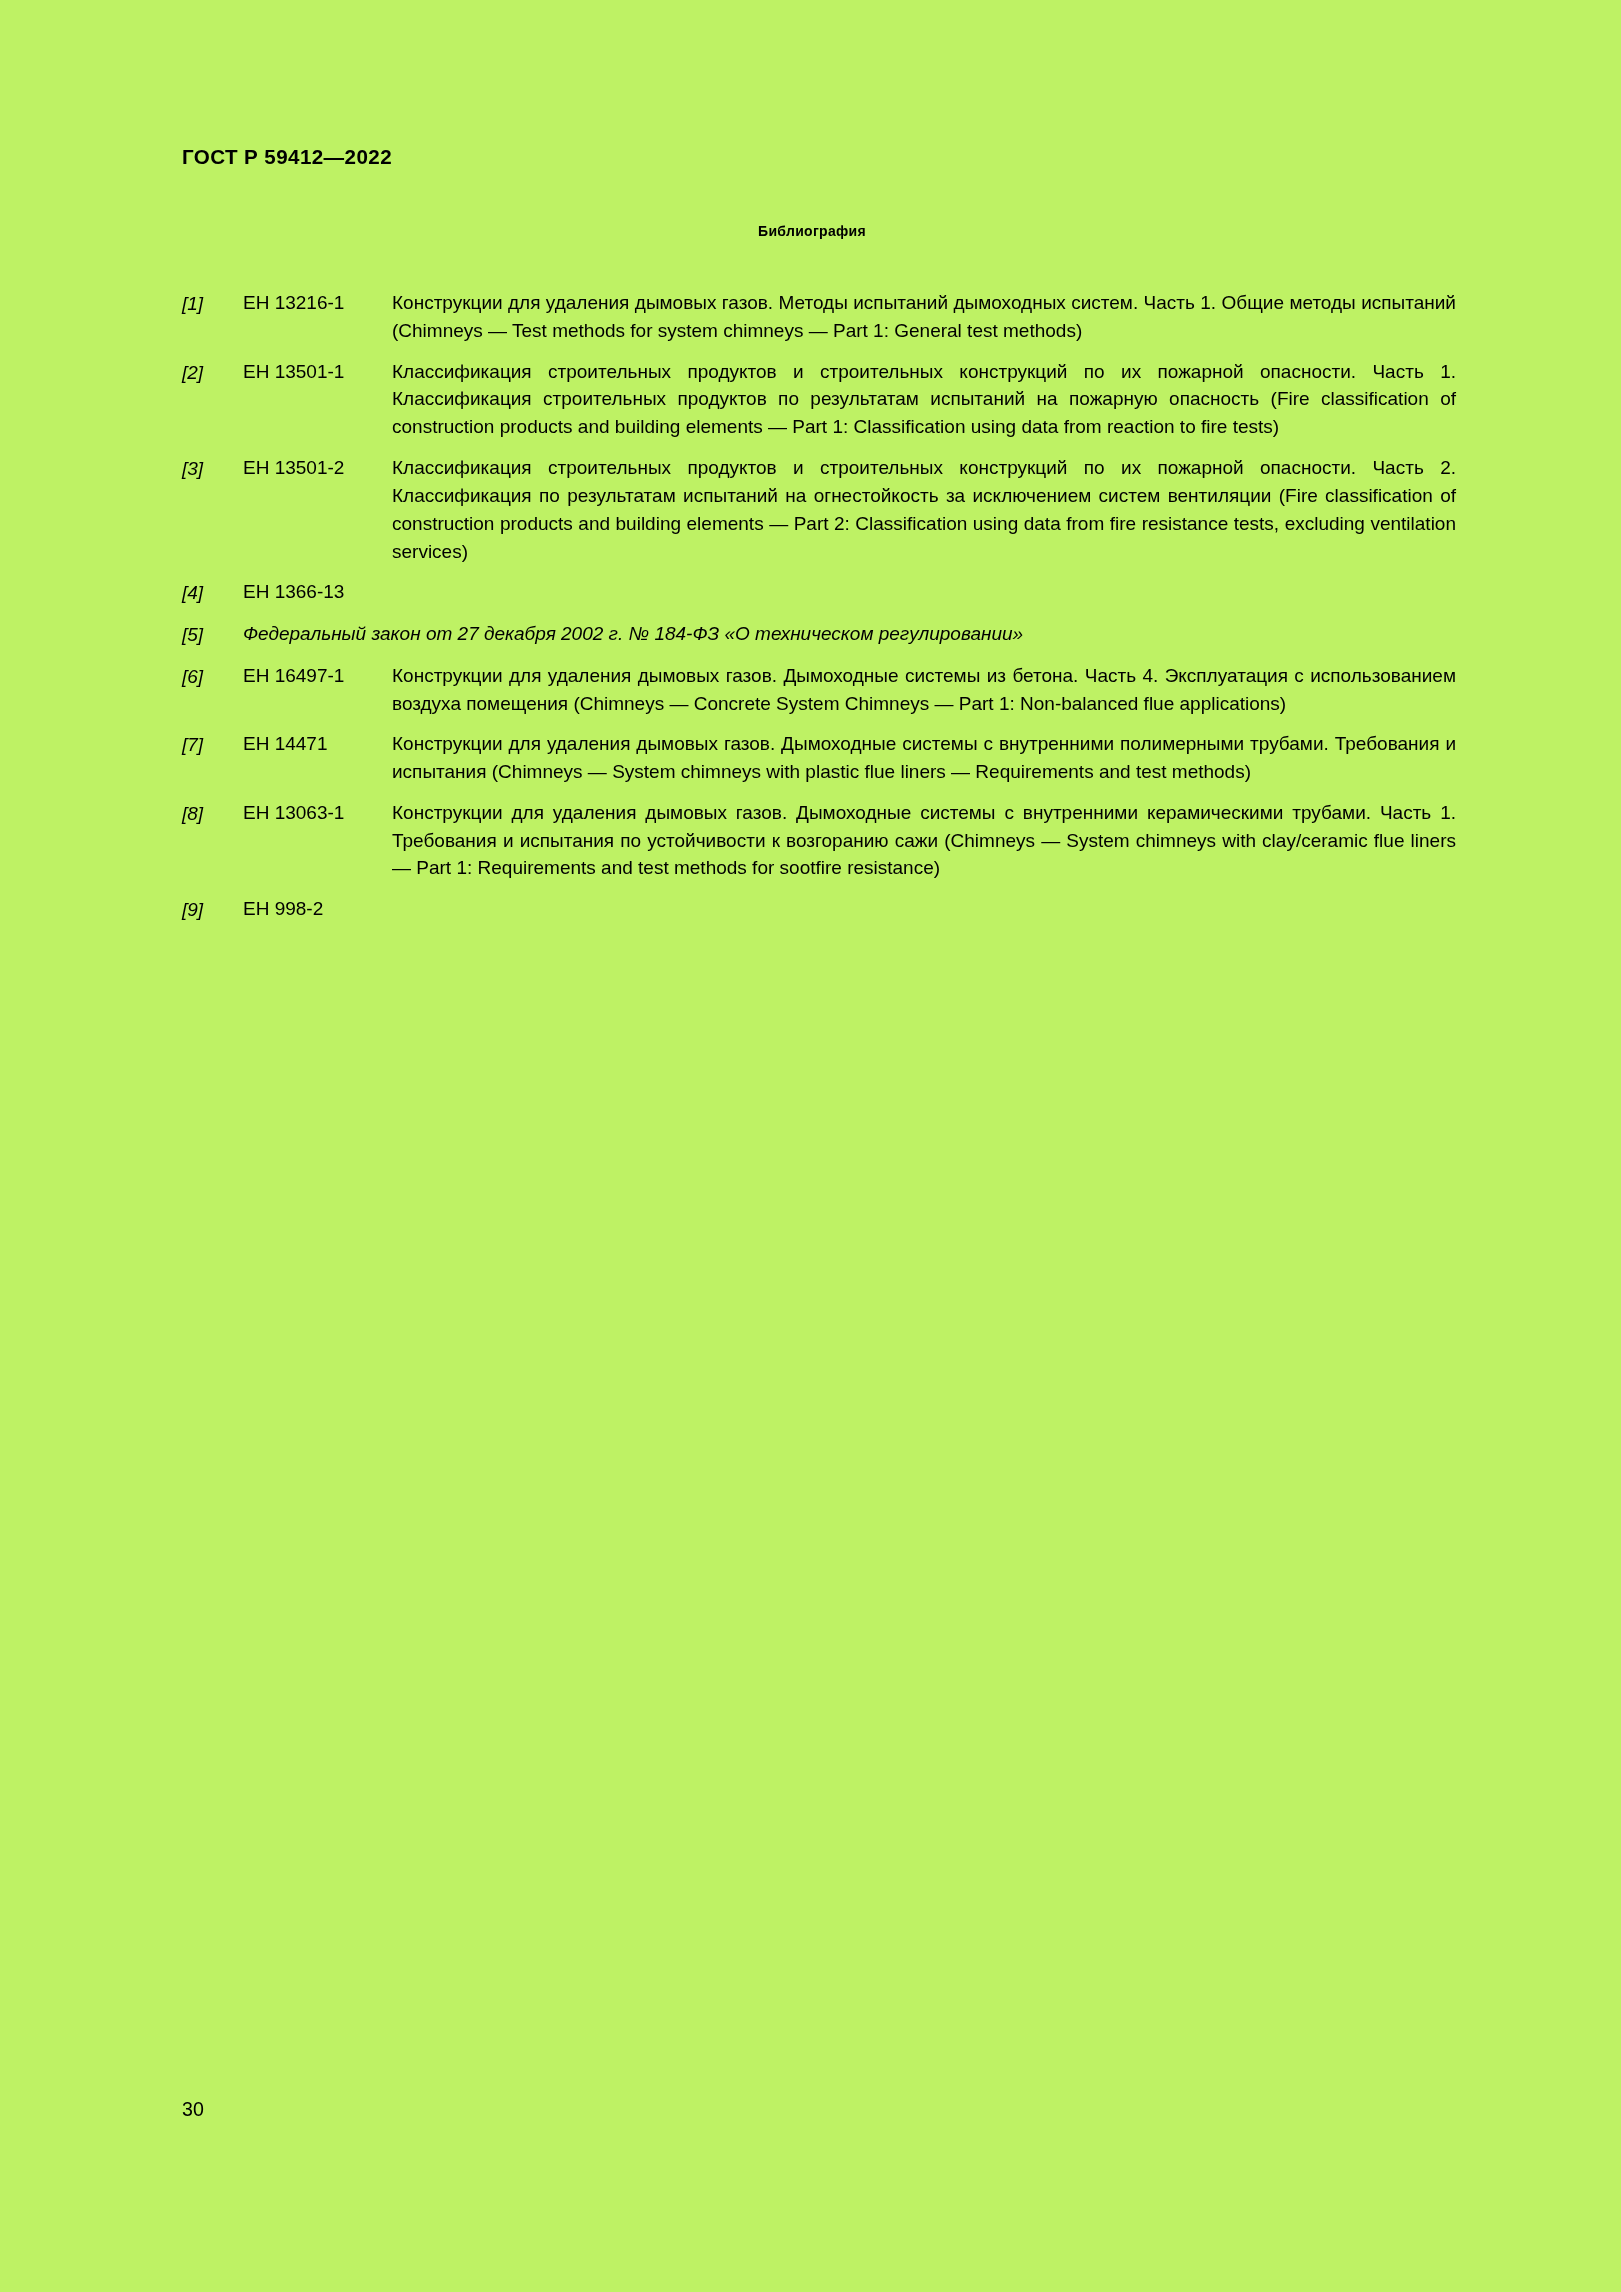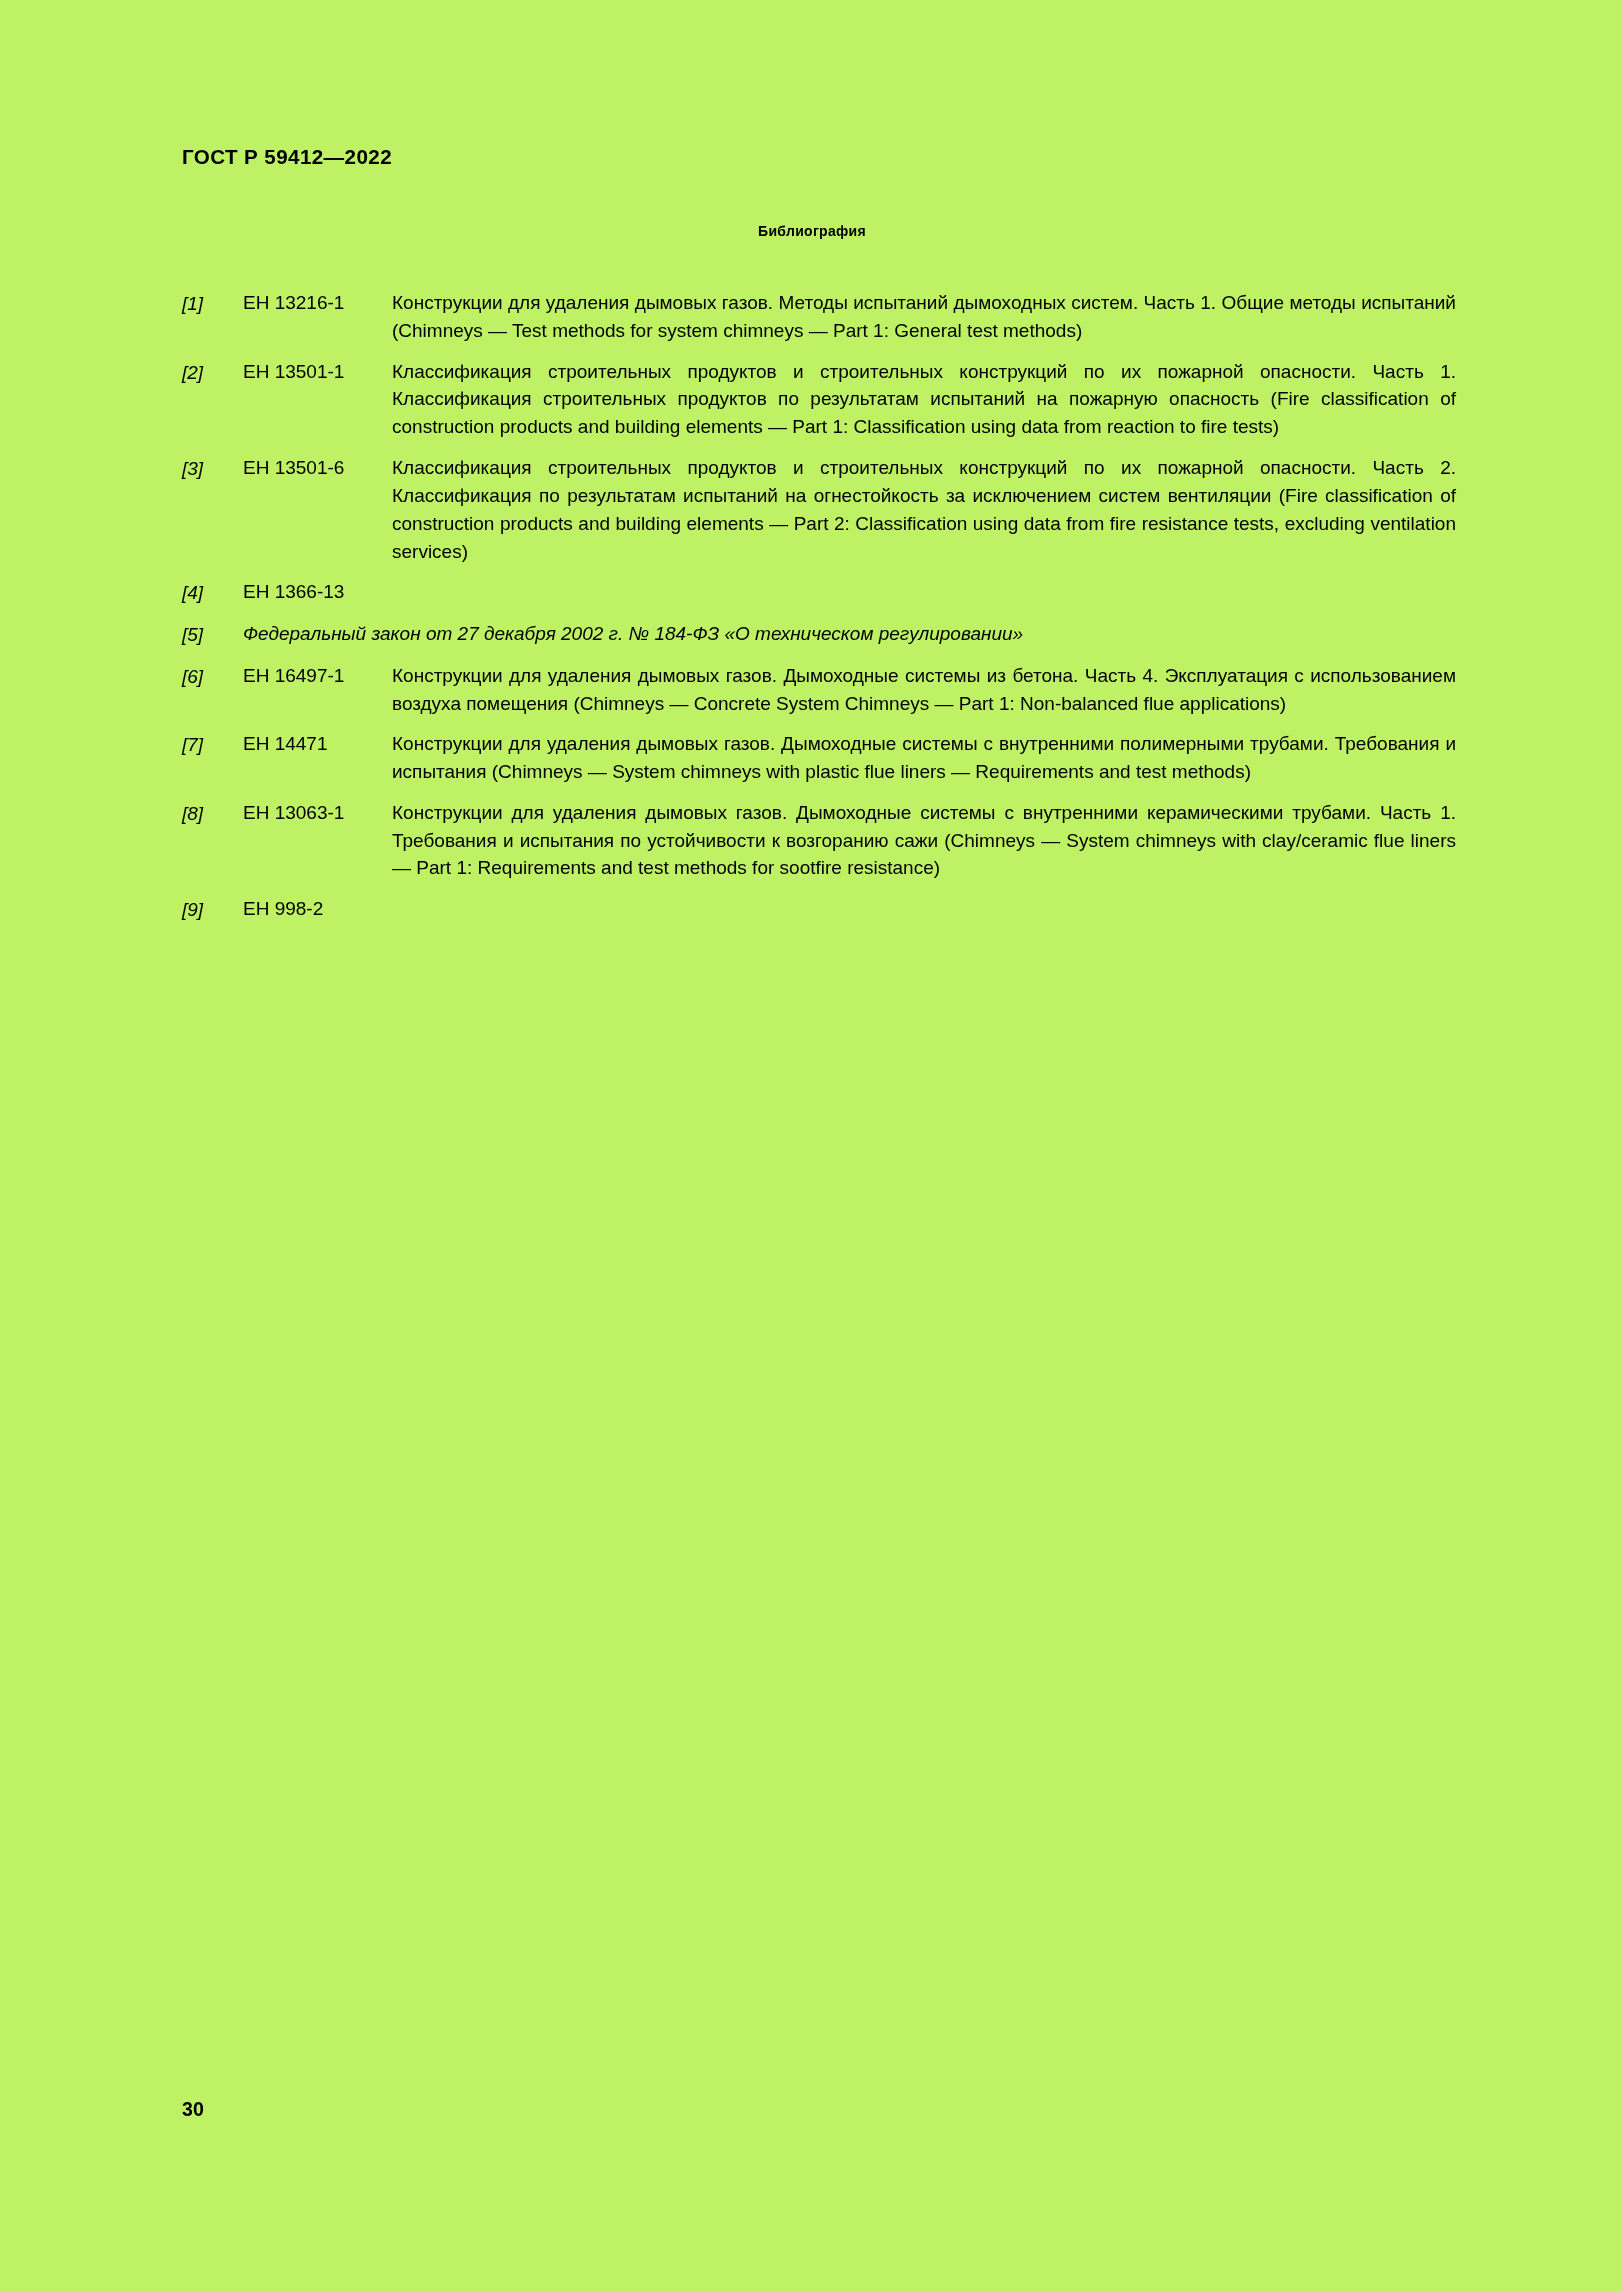--- a/index.html
+++ b/index.html
@@ -74,21 +74,20 @@
     font-style: italic;
   }
   .entry.nocode .text {
     
   }
   .page-number {
     position: absolute;
     left: 182px;
     top: 2098px;
     font-size: 19.6px;
-    font-weight: bold;
   }
 </style>
 </head>
 <body>
 
 <div class="page">
 
   <div class="header">ГОСТ Р 59412—2022</div>
 
   <div class="title">Библиография</div>
@@ -102,21 +101,21 @@
     </div>
 
     <div class="entry">
       <div class="num">[2]</div>
       <div class="code">ЕН 13501-1</div>
       <div class="text">Классификация строительных продуктов и строительных конструкций по их пожарной опасности. Часть 1. Классификация строительных продуктов по результатам испытаний на пожарную опасность (Fire classification of construction products and building elements — Part 1: Classification using data from reaction to fire tests)</div>
     </div>
 
     <div class="entry">
       <div class="num">[3]</div>
-      <div class="code">ЕН 13501-6</div>
+      <div class="code">ЕН 13501-2</div>
       <div class="text">Классификация строительных продуктов и строительных конструкций по их пожарной опасности. Часть 2. Классификация по результатам испытаний на огнестойкость за исключением систем вентиляции (Fire classification of construction products and building elements — Part 2: Classification using data from fire resistance tests, excluding ventilation services)</div>
     </div>
 
     <div class="entry">
       <div class="num">[4]</div>
       <div class="code">ЕН 1366-13</div>
     </div>
 
     <div class="entry italic nocode">
       <div class="num">[5]</div>

